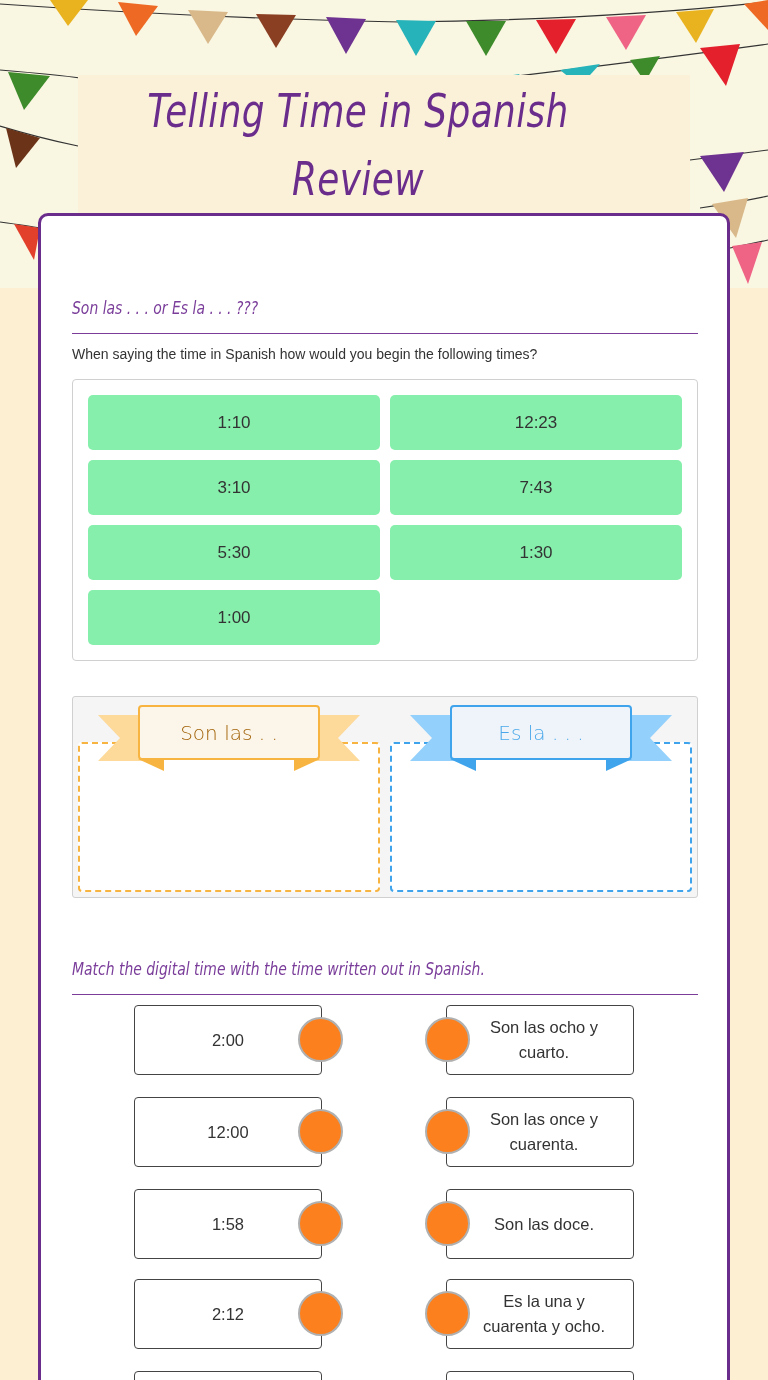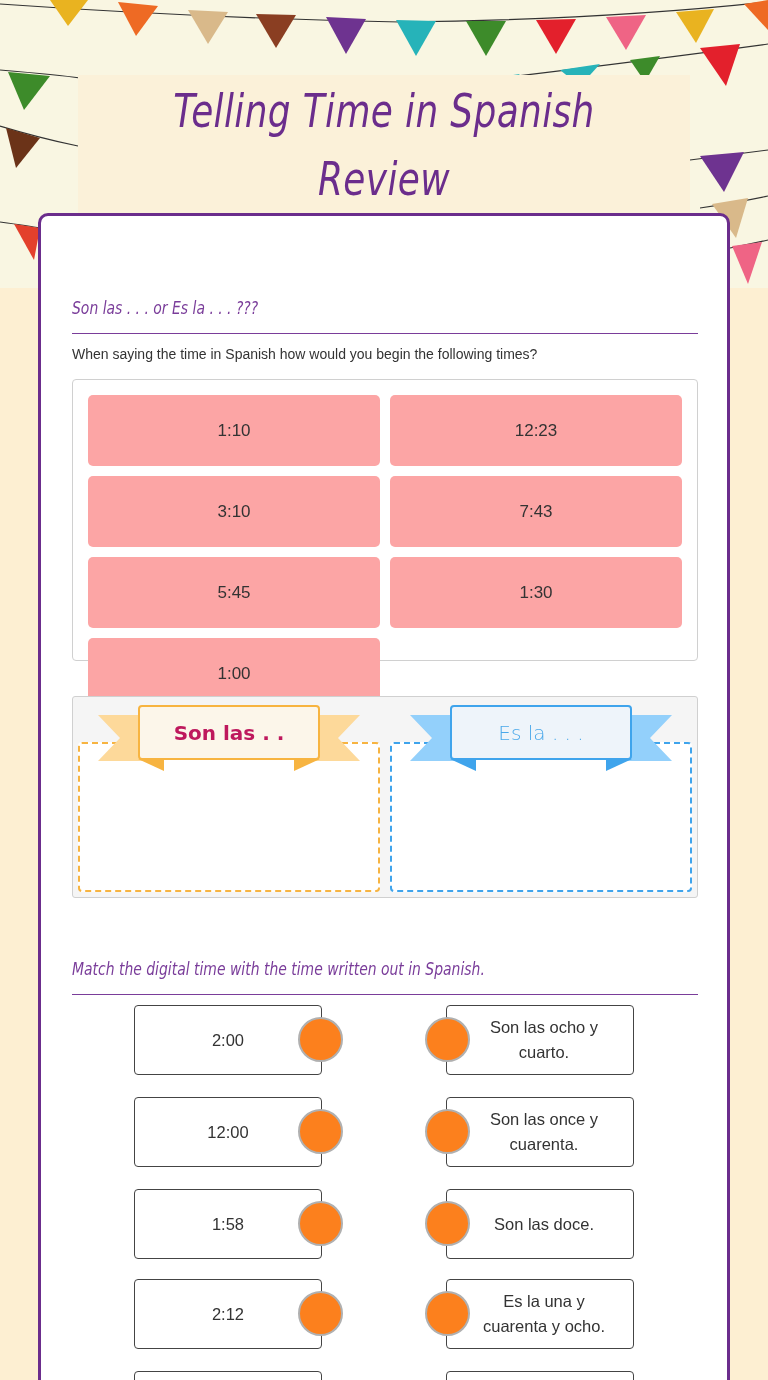--- a/index.html
+++ b/index.html
@@ -11,21 +11,21 @@
   }
   .header-bg {
     position: absolute; left: 0; top: 0; width: 768px; height: 288px;
     background: #f9f6e2;
     overflow: hidden;
   }
   .bunting { position: absolute; left: 0; top: 0; }
   .title-box {
     position: absolute; left: 78px; top: 75px; width: 612px; height: 140px;
     background: #fbf1d9;
-    display: flex; align-items: center; justify-content: center;
+    display: flex; align-items: center; 
     text-align: center;
   }
   .title-text {
     color: #6b2d8c;
     font-family: "DejaVu Sans", sans-serif;
     font-weight: 200;
     font-size: 46px;
     line-height: 68px;
     letter-spacing: 0.5px;
     font-style: italic;
@@ -57,21 +57,21 @@
     font-family: "Liberation Sans", sans-serif;
     font-size: 14px; color: #333;
   }
   .bank {
     position: absolute; left: 31px; top: 163px; width: 626px; height: 282px;
     border: 1px solid #d0d0d0; border-radius: 4px;
     padding: 15px; display: grid;
     grid-template-columns: 292px 292px; column-gap: 10px; row-gap: 10px;
   }
   .chip {
-    height: 71px; background: #fca5a5; border-radius: 5px;
+    height: 55px; background: #86efac; border-radius: 5px;
     display: flex; align-items: center; justify-content: center;
     font-family: "Liberation Sans", sans-serif; font-size: 17px; color: #333;
     cursor: grab;
   }
   .sort-area {
     position: absolute; left: 31px; top: 480px; width: 626px; height: 202px;
     background: #f5f5f5; border: 1px solid #d0d0d0; border-radius: 3px;
   }
   .bucket {
     position: absolute; top: 45px; width: 302px; height: 150px;
@@ -81,21 +81,21 @@
   .bucket.blue { left: 317px; border-color: #3fa4ec; }
   .ribbon { position: absolute; top: 8px; width: 262px; height: 66px; }
   .ribbon svg { position: absolute; left: 0; top: 0; }
   .ribbon-label {
     position: absolute; left: 40px; top: 0; width: 182px; height: 55px;
     display: flex; align-items: center; justify-content: center;
     font-family: "DejaVu Sans", sans-serif; font-size: 20px; font-weight: 300;
     border-radius: 4px; border: 2px solid;
   }
   .ribbon.orange { left: 25px; }
-  .ribbon.orange .ribbon-label { color: #be185d; background: #fcf6ea; border-color: #f7b441; font-weight: bold; }
+  .ribbon.orange .ribbon-label { color: #a16207; background: #fcf6ea; border-color: #f7b441; }
   .ribbon.blue { left: 337px; }
   .ribbon.blue .ribbon-label { color: #4aa8ea; background: #eef4fa; border-color: #3fa4ec; }
 
   .match-row { position: absolute; left: 0; width: 692px; height: 72px; }
   .mbox {
     position: absolute; top: 0; width: 188px; height: 70px;
     border: 1px solid #444; border-radius: 4px; background: #fff;
     display: flex; align-items: center; justify-content: center; text-align: center;
     font-family: "Liberation Sans", sans-serif; font-size: 16.5px; color: #333; line-height: 25px;
     padding: 0 14px;
@@ -154,21 +154,21 @@
 
   <div class="section-heading" style="top:82px;">Son las . . . or  Es la . . . ???</div>
   <div class="section-rule" style="top:117px;"></div>
   <div class="prompt">When saying the time in Spanish how would you begin the following times?</div>
 
   <div class="bank">
     <div class="chip">1:10</div>
     <div class="chip">12:23</div>
     <div class="chip">3:10</div>
     <div class="chip">7:43</div>
-    <div class="chip">5:45</div>
+    <div class="chip">5:30</div>
     <div class="chip">1:30</div>
     <div class="chip">1:00</div>
   </div>
 
   <div class="sort-area">
     <div class="bucket orange"></div>
     <div class="bucket blue"></div>
 
     <div class="ribbon orange">
       <svg width="262" height="66" viewBox="0 0 262 66">

